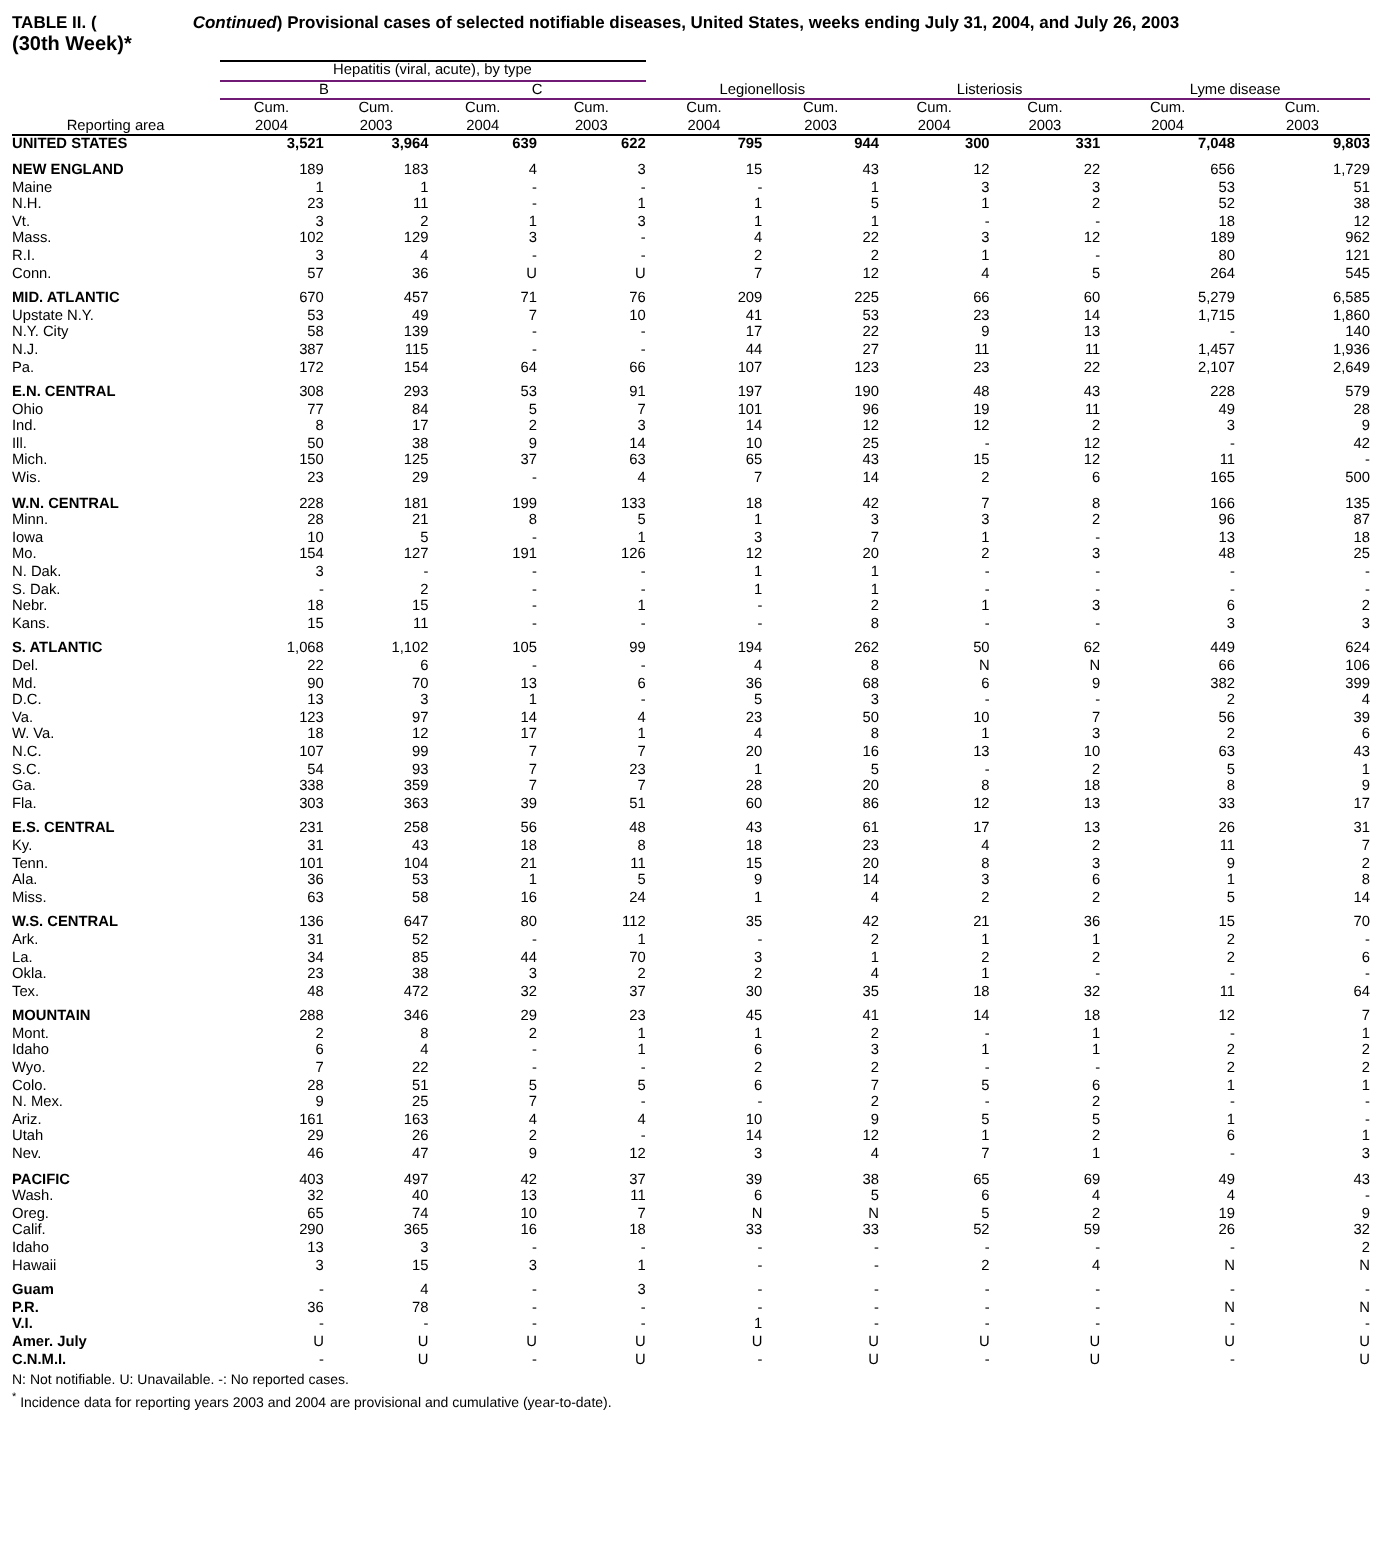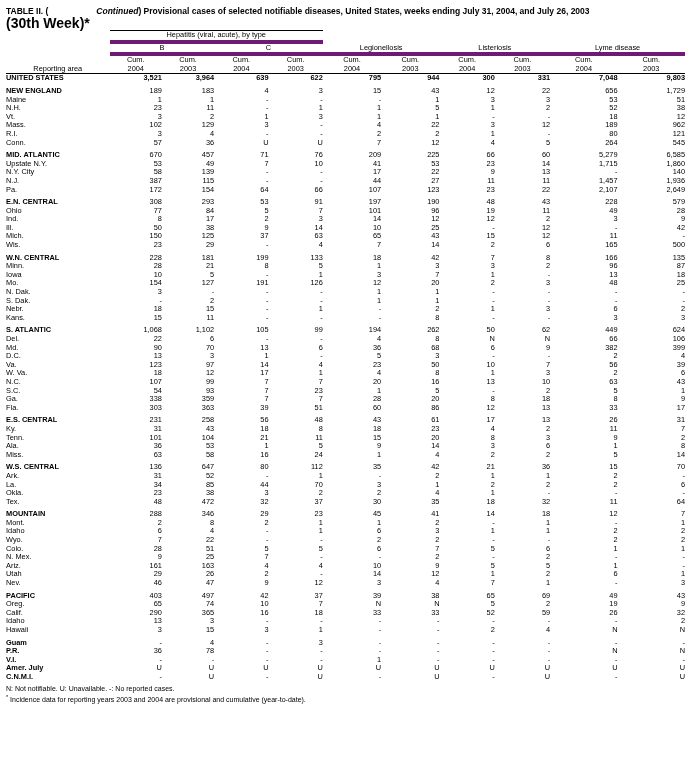--- a/index.html
+++ b/index.html
@@ -22,21 +22,21 @@
     line-height: 11px;
     font-weight: bold;
     margin: 0 0 1px 0;
   }
   .title .cont {
     font-style: italic;
     font-weight: bold;
     padding-left: 48px;
   }
   .subtitle {
-    font-size: 14px;
+    font-size: 10px;
     font-weight: bold;
     line-height: 10px;
     margin: 0 0 2px 0;
   }
   table.main {
     border-collapse: collapse;
     width: 679px;
     font-size: 7.4px;
     line-height: 8.6px;
   }
@@ -44,21 +44,21 @@
     padding: 0;
     vertical-align: bottom;
     white-space: nowrap;
   }
   .hdr-row td, .hdr-row th {
     font-weight: normal;
     text-align: center;
     font-size: 7.4px;
   }
   .line-top { border-top: 1px solid #000; }
-  .line-bot { border-bottom: 4px solid #701a75; }
+  .line-bot { border-bottom: 1px solid #701a75; }
   .thick-bot { border-bottom: 1.2px solid #000; }
   .grp-label {
     text-align: center;
     font-size: 7.4px;
     padding-bottom: 1px;
   }
   .num {
     text-align: right;
     padding-right: 6px;
   }
@@ -914,20 +914,33 @@
           <td class="num">42</td>
           <td class="num">37</td>
           <td class="num">39</td>
           <td class="num">38</td>
           <td class="num">65</td>
           <td class="num">69</td>
           <td class="num">49</td>
           <td class="num">43</td>
         </tr>
         <tr>
+          <td class="area indent">Wash.</td>
+          <td class="num">32</td>
+          <td class="num">40</td>
+          <td class="num">13</td>
+          <td class="num">11</td>
+          <td class="num">6</td>
+          <td class="num">5</td>
+          <td class="num">6</td>
+          <td class="num">4</td>
+          <td class="num">4</td>
+          <td class="num">-</td>
+        </tr>
+        <tr>
           <td class="area indent">Oreg.</td>
           <td class="num">65</td>
           <td class="num">74</td>
           <td class="num">10</td>
           <td class="num">7</td>
           <td class="num">N</td>
           <td class="num">N</td>
           <td class="num">5</td>
           <td class="num">2</td>
           <td class="num">19</td>

